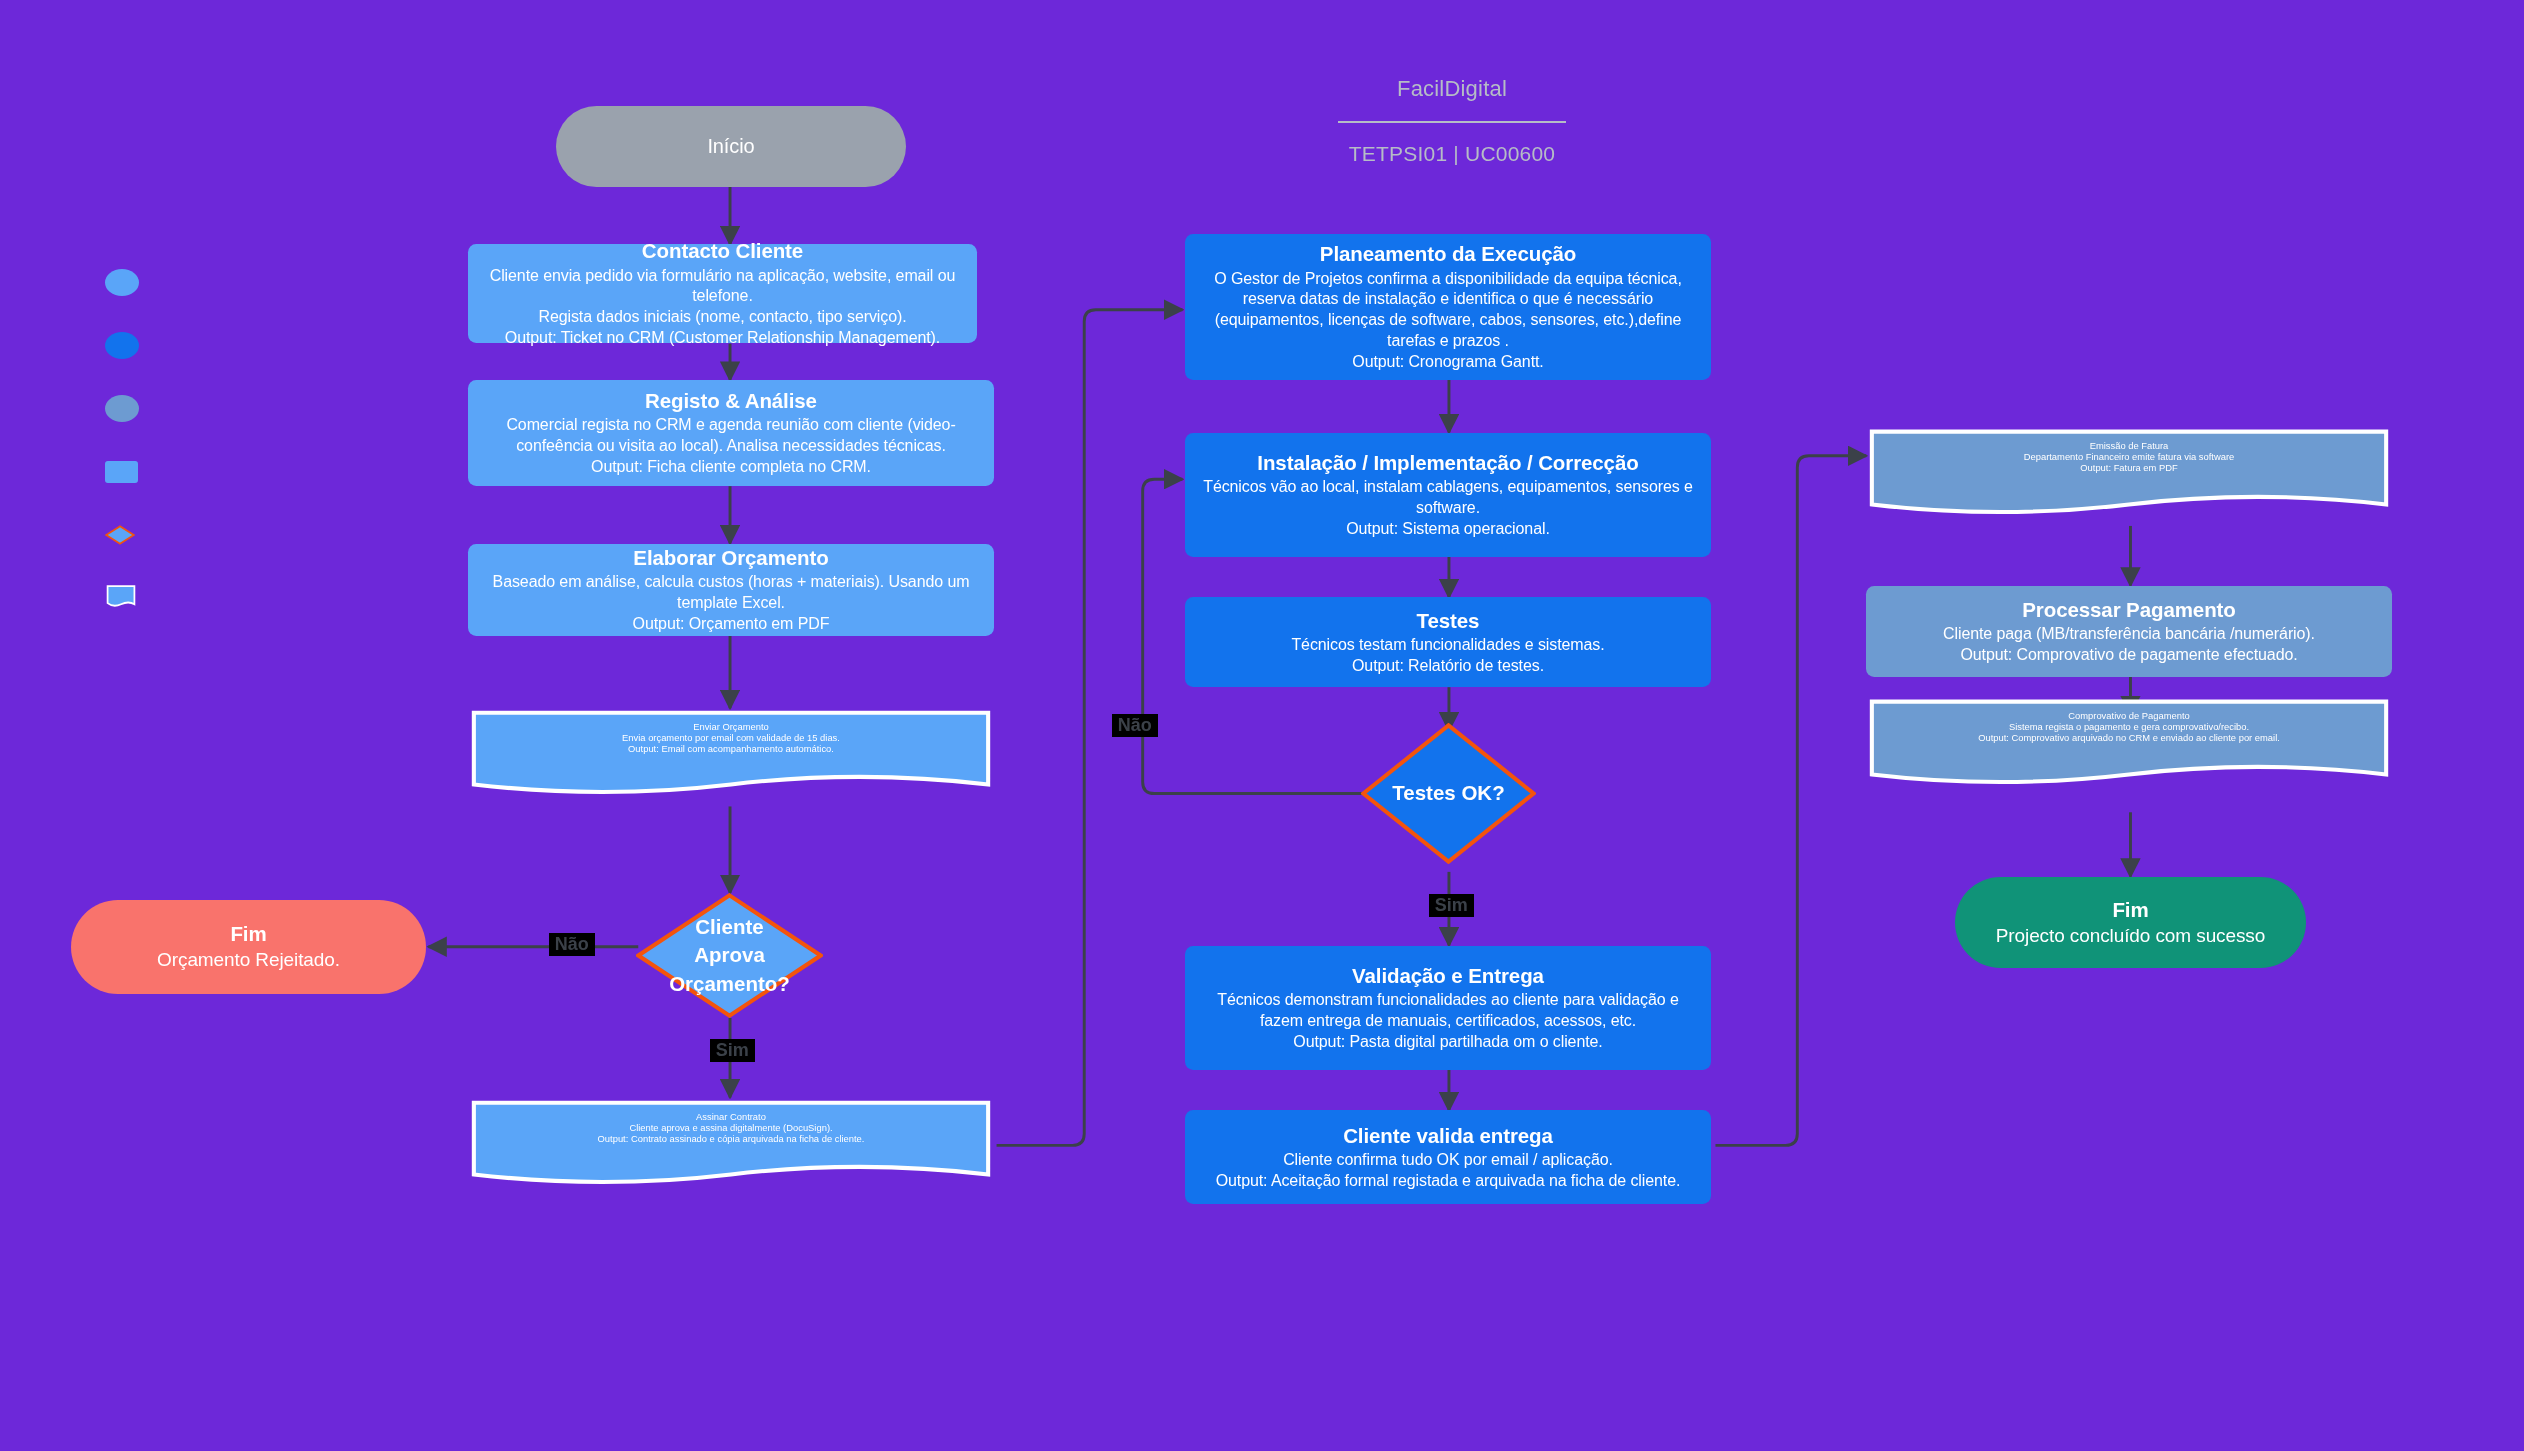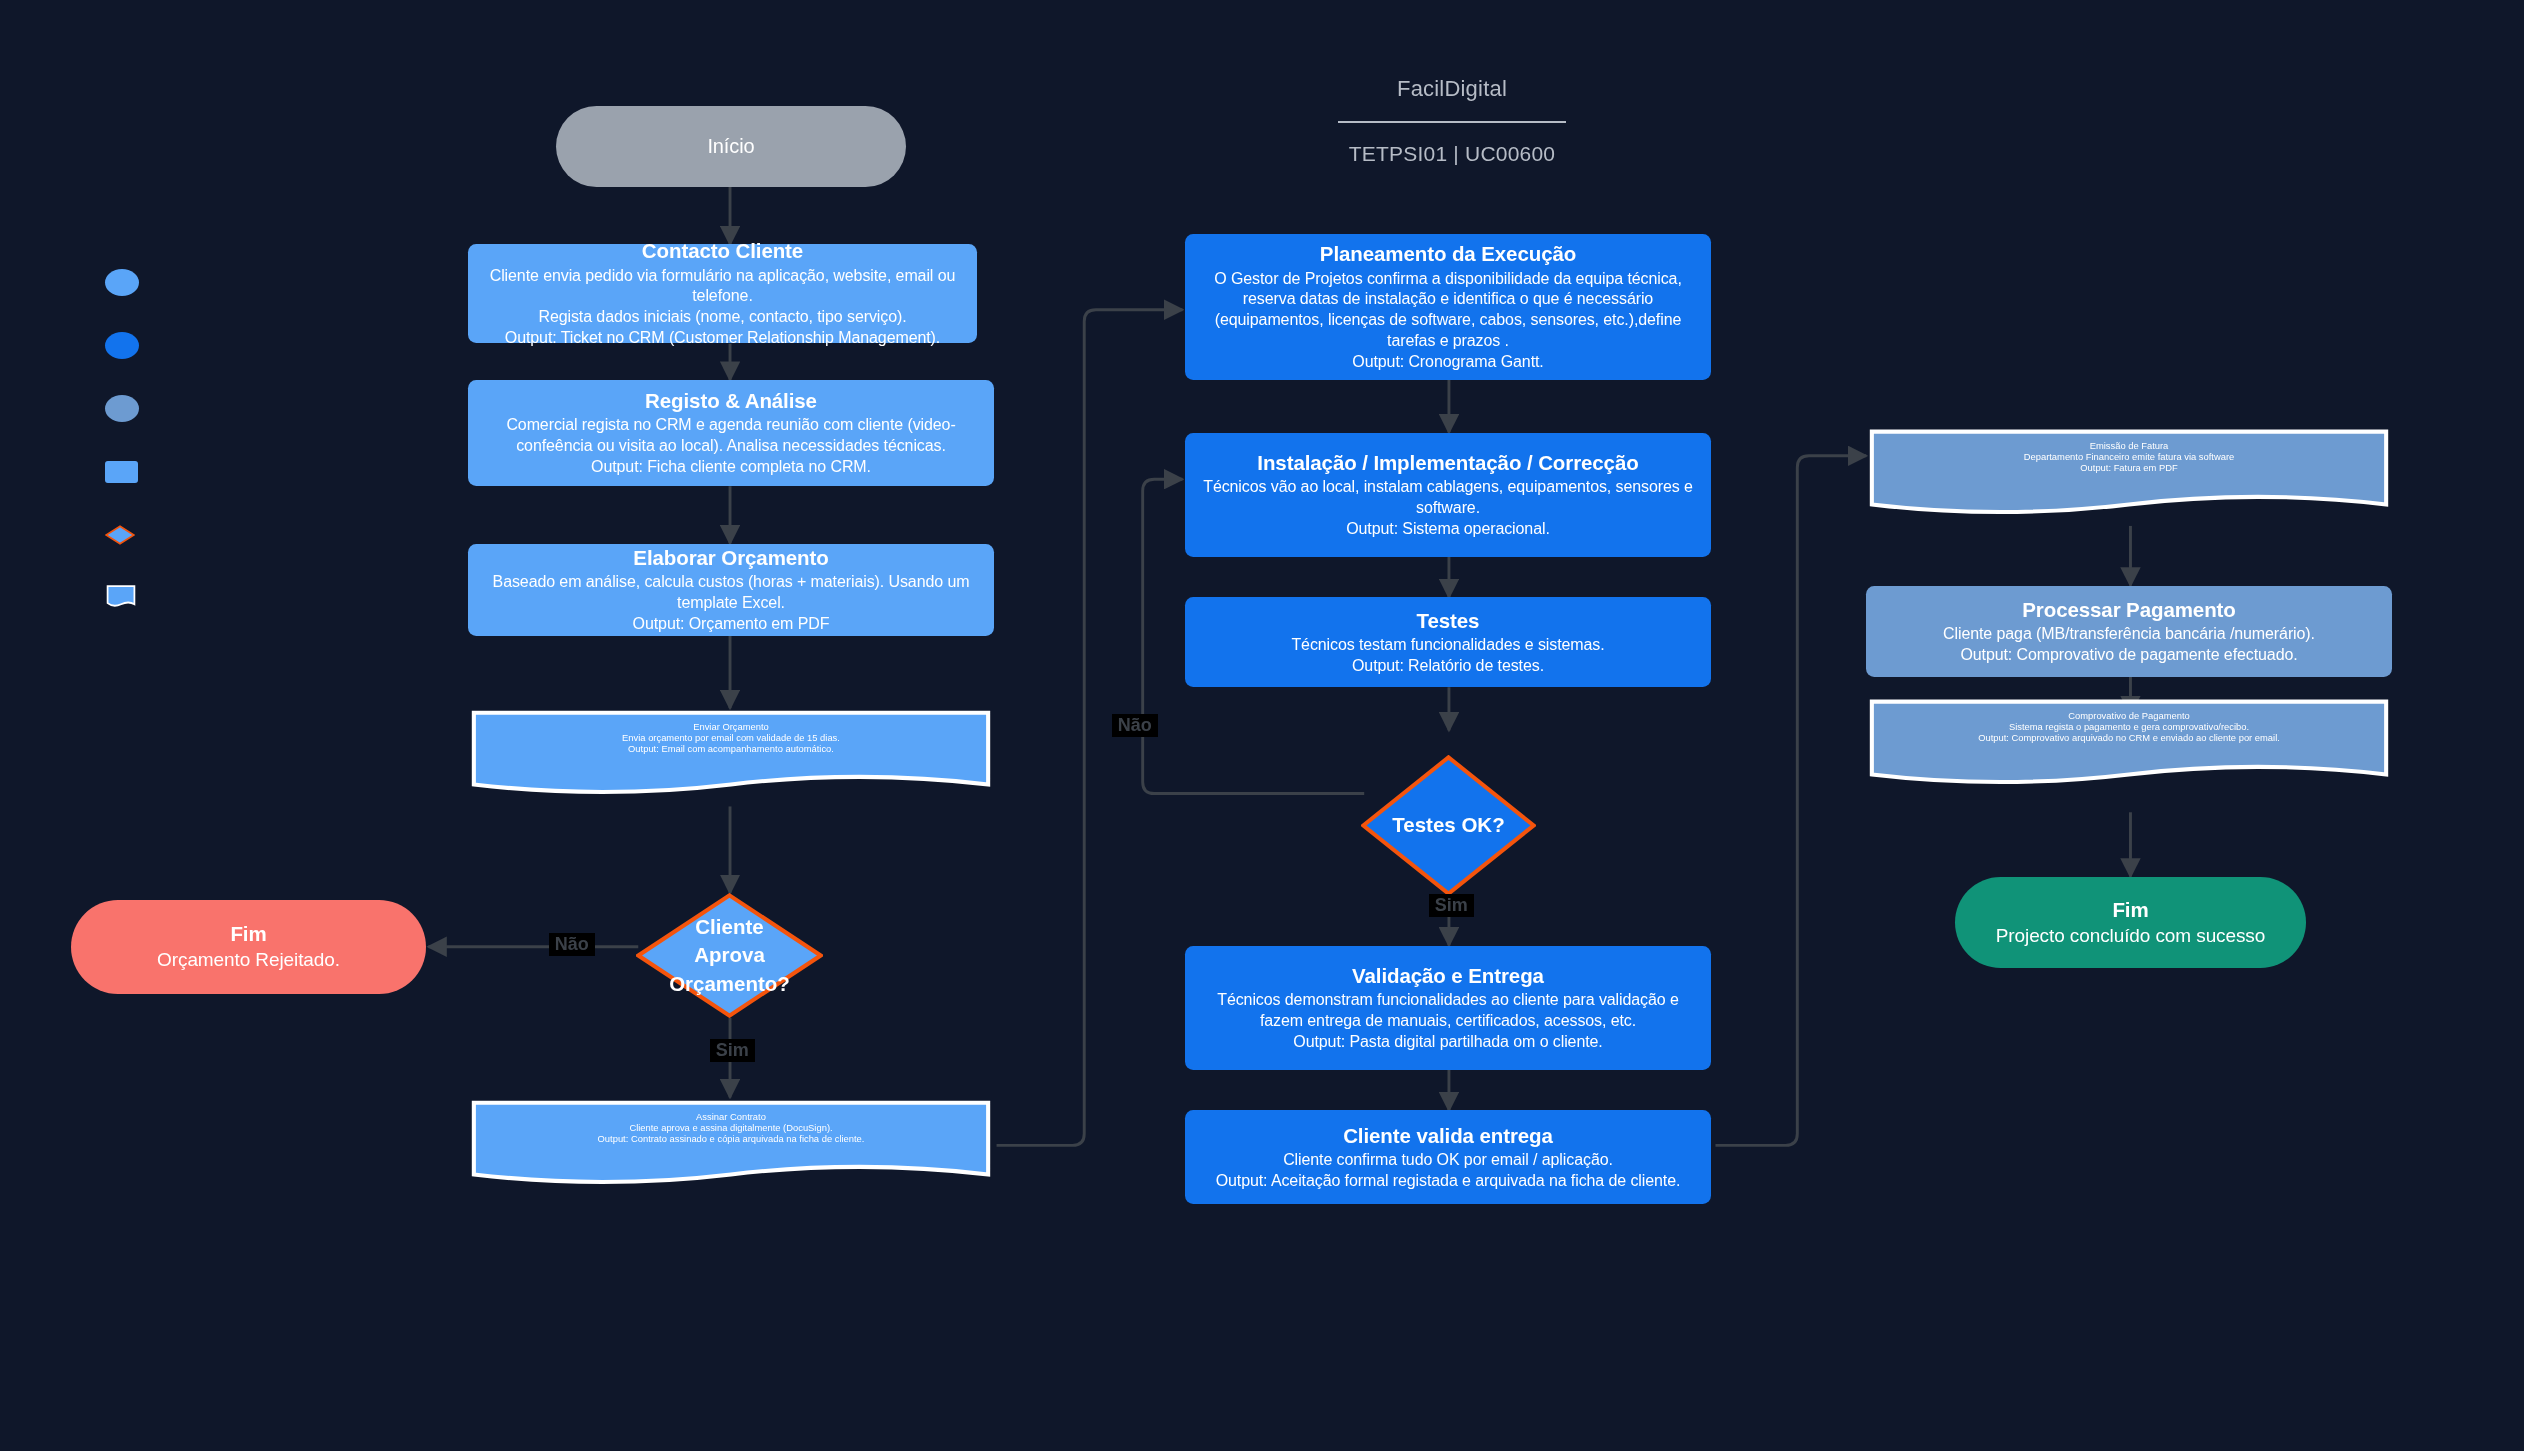--- a/index.html
+++ b/index.html
@@ -7,21 +7,21 @@
     background: #000;
     width: 2525px;
     height: 1451px;
     overflow: hidden;
     font-family: "Liberation Sans", sans-serif;
   }
   #canvas {
     position: relative;
     width: 2525px;
     height: 1451px;
-    background: #0f172a;
+    background: #6d28d9;
   }
   #edges {
     position: absolute;
     inset: 0;
     width: 2525px;
     height: 1451px;
     pointer-events: none;
   }
 
   
@@ -266,21 +266,21 @@
   <div class="node rect c-strong" style="left:1185px; top:433px; width:526px; height:124px;">
     <div class="ttl">Instalação / Implementação / Correcção</div>
     <div class="bdy">Técnicos vão ao local, instalam cablagens, equipamentos, sensores e software.<br>Output: Sistema operacional.</div>
   </div>
 
   <div class="node rect c-strong" style="left:1185px; top:597px; width:526px; height:90px;">
     <div class="ttl">Testes</div>
     <div class="bdy">Técnicos testam funcionalidades e sistemas.<br>Output: Relatório de testes.</div>
   </div>
 
-  <div class="diamond" style="left:1361px; top:755px; width:175px; height:141px;">
+  <div class="diamond" style="left:1361px; top:723px; width:175px; height:141px;">
     <svg viewBox="0 0 300 242" preserveAspectRatio="none">
       <polygon points="150,4 296,121 150,238 4,121" fill="#1273ed" stroke="#f4540c" stroke-width="7"></polygon>
     </svg>
     <div class="dia-txt">Testes OK?</div>
   </div>
 
   <div class="node rect c-strong" style="left:1185px; top:946px; width:526px; height:124px;">
     <div class="ttl">Validação e Entrega</div>
     <div class="bdy">Técnicos demonstram funcionalidades ao cliente para validação e fazem entrega de manuais, certificados, acessos, etc.<br>Output: Pasta digital partilhada om o cliente.</div>
   </div>

